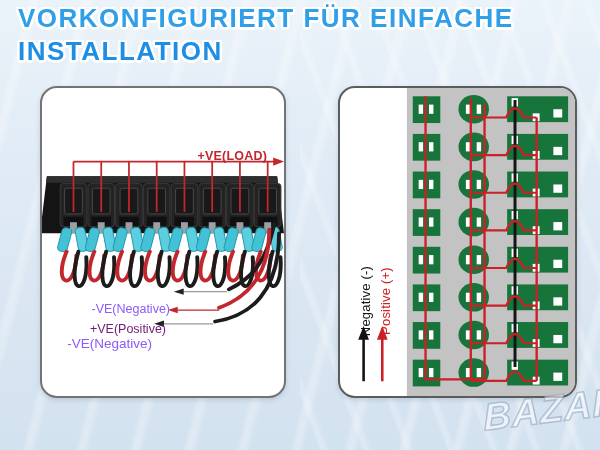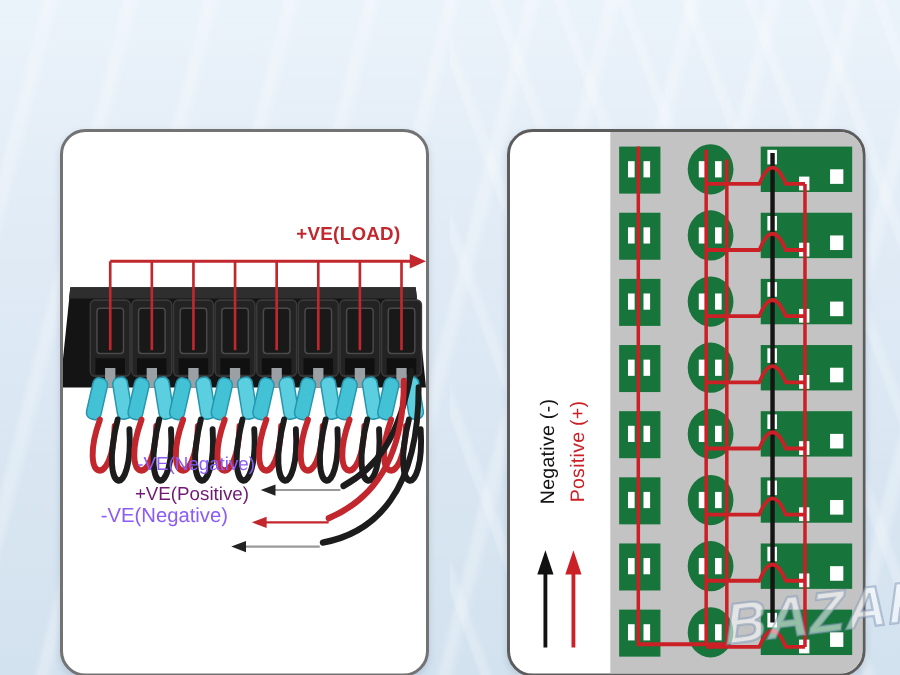--- a/index.html
+++ b/index.html
@@ -26,21 +26,21 @@
     font-size:26px;font-weight:800;letter-spacing:1.5px;line-height:1.25;
     text-shadow:
       -2px -2px 0 #fff, 0 -2.5px 0 #fff, 2px -2px 0 #fff, 2.5px 0 0 #fff,
        2px 2px 0 #fff, 0 2.5px 0 #fff, -2px 2px 0 #fff, -2.5px 0 0 #fff;
   }
   .title span{display:block}
   .t1{color:#2f9fe9}
   .t2{color:#1d8ee4}
 
   .card{
-    position:absolute;top:86px;height:365px;background:#fff;
+    position:absolute;top:86px;height:312px;background:#fff;
     border:2.5px solid #6a6a6a;border-radius:17px;box-sizing:border-box;
     overflow:hidden;box-shadow:0 2px 5px rgba(60,80,110,.18);z-index:3;
   }
   .left-card{left:40px;width:246px;border-color:#737373}
   .right-card{left:338px;width:239px;border-color:#5c5c5c}
   svg.art{position:absolute;left:0;top:0;width:100%;height:100%;display:block}
 
   .load-label{
     position:absolute;top:61px;right:17px;z-index:4;
     color:#c1272d;font-weight:700;font-size:12.5px;letter-spacing:.2px;
@@ -66,20 +66,22 @@
     pointer-events:none;
   }
 </style>
 </head>
 <body>
 
 <div class="streaks"></div>
 <div class="streaks2"></div>
 
 <h1 class="title">
+  <span class="t1">VORKONFIGURIERT FÜR EINFACHE</span>
+  <span class="t2">INSTALLATION</span>
 </h1>
 
 <div class="card left-card">
   <svg class="art" id="left-art" viewBox="0 0 246 335" preserveAspectRatio="none">
       <g>
         <polygon points="5,96 239,96 246,158 -2,158" fill="#141414"></polygon>
         <polygon points="5,96 239,96 240,103 4,103" fill="#2e2e2e"></polygon>
         <rect x="18.5" y="104" width="27" height="47" rx="3" fill="#232323" stroke="#3a3a3a" stroke-width="1"></rect>
         <rect x="23" y="109" width="18" height="28" rx="2" fill="#191919" stroke="#4a4a4a" stroke-width="1"></rect>
         <rect x="22" y="140" width="20" height="10" fill="#101010"></rect>

